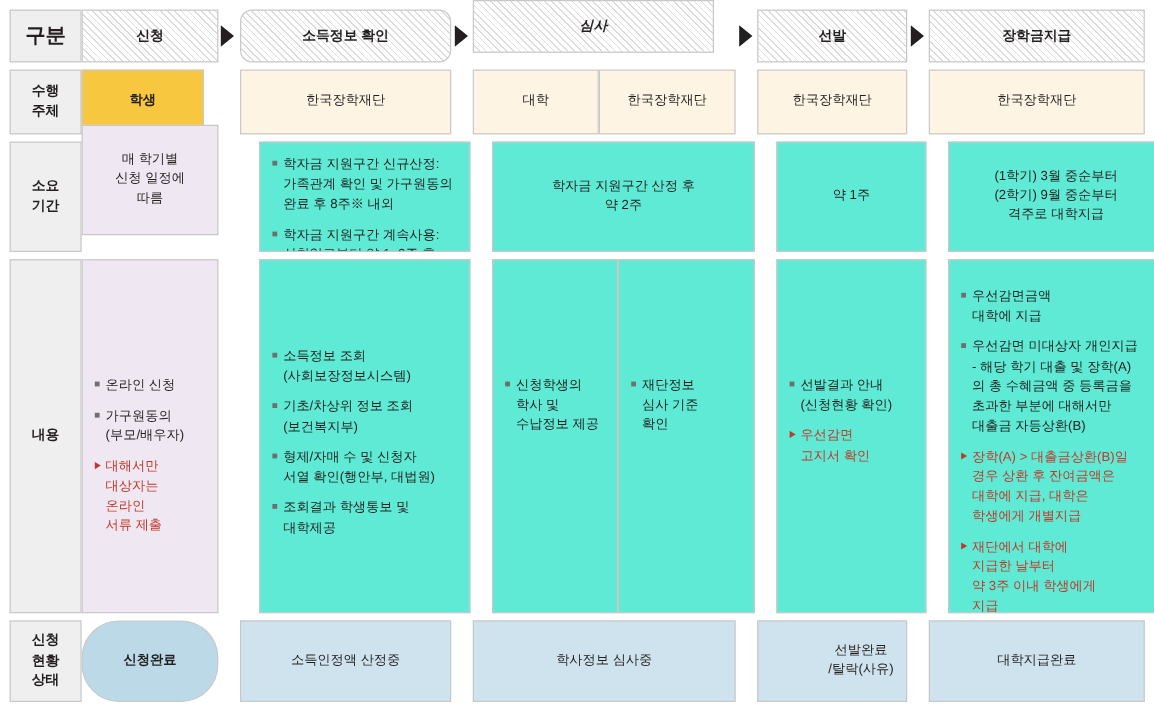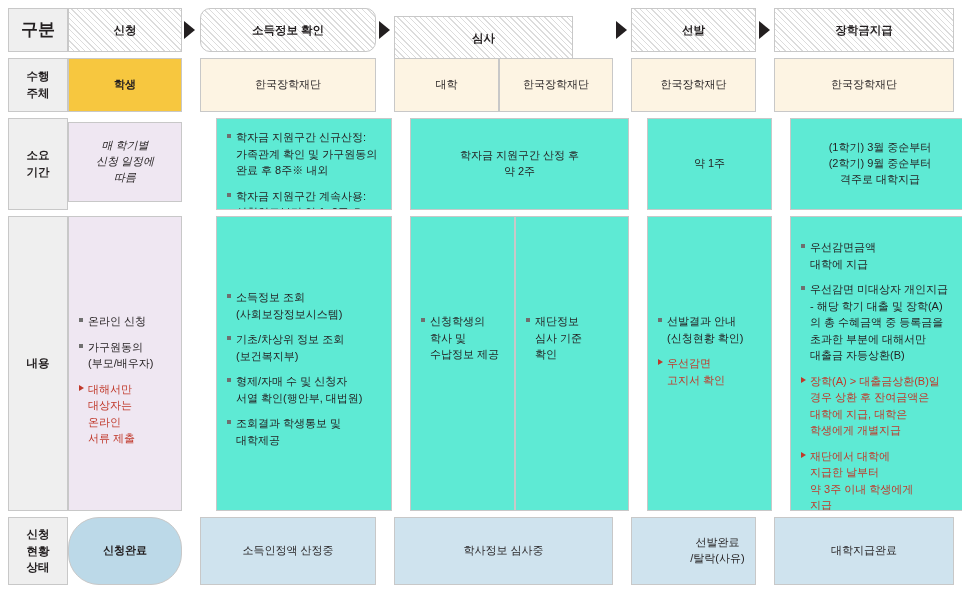--- a/index.html
+++ b/index.html
@@ -119,40 +119,40 @@
   <div class="cell hdr-hatch" style="left:68px; top:8px; width:114px; height:44px;">
     <span>신청</span>
   </div>
   <div class="arrow" style="left:184px; top:21px;"></div>
 
   <div class="cell hdr-hatch" style="left:200px; top:8px; width:176px; height:44px;border-radius:10px;">
     <span>소득정보 확인</span>
   </div>
   <div class="arrow" style="left:379px; top:21px;"></div>
 
-  <div class="cell hdr-hatch" style="left:394px; top:16px; width:179px; height:44px;">
+  <div class="cell hdr-hatch" style="left:394px; top:0; width:201px; height:44px;font-style:italic;">
     <span>심사</span>
   </div>
   <div class="arrow" style="left:616px; top:21px;"></div>
 
   <div class="cell hdr-hatch" style="left:631px; top:8px; width:125px; height:44px;">
     <span>선발</span>
   </div>
   <div class="arrow" style="left:759px; top:21px;"></div>
 
   <div class="cell hdr-hatch" style="left:774px; top:8px; width:180px; height:44px;">
     <span>장학금지급</span>
   </div>
 
   <div class="cell lbl pre" style="left:8px; top:58px; width:60px; height:54px;">
     <span>수행
 주체</span>
   </div>
 
-  <div class="cell yellow" style="left:68px; top:58px; width:114px; height:54px;">
+  <div class="cell yellow" style="left:68px; top:58px; width:102px; height:54px;">
     <span>학생</span>
   </div>
   <div class="cell beige" style="left:200px; top:58px; width:176px; height:54px;">
     <span>한국장학재단</span>
   </div>
   <div class="cell beige" style="left:394px; top:58px; width:105px; height:54px;">
     <span>대학</span>
   </div>
   <div class="cell beige" style="left:499px; top:58px; width:114px; height:54px;">
     <span>한국장학재단</span>
@@ -162,21 +162,21 @@
   </div>
   <div class="cell beige" style="left:774px; top:58px; width:180px; height:54px;">
     <span>한국장학재단</span>
   </div>
 
   <div class="cell lbl pre" style="left:8px; top:118px; width:60px; height:92px;">
     <span>소요
 기간</span>
   </div>
 
-  <div class="cell lilac pre" style="left:68px; top:122px; width:114px; height:80px;font-style:italic;">
+  <div class="cell lilac pre" style="left:68px; top:104px; width:114px; height:92px;">
     <span>매 학기별
 신청 일정에
 따름</span>
   </div>
 
   <div class="cell white" style="left:200px; top:118px; width:176px; height:92px;">
     <div class="bl">
       <div class="item sq">학자금 지원구간 신규산정:
 가족관계 확인 및 가구원동의
 완료 후 8주※ 내외</div>

